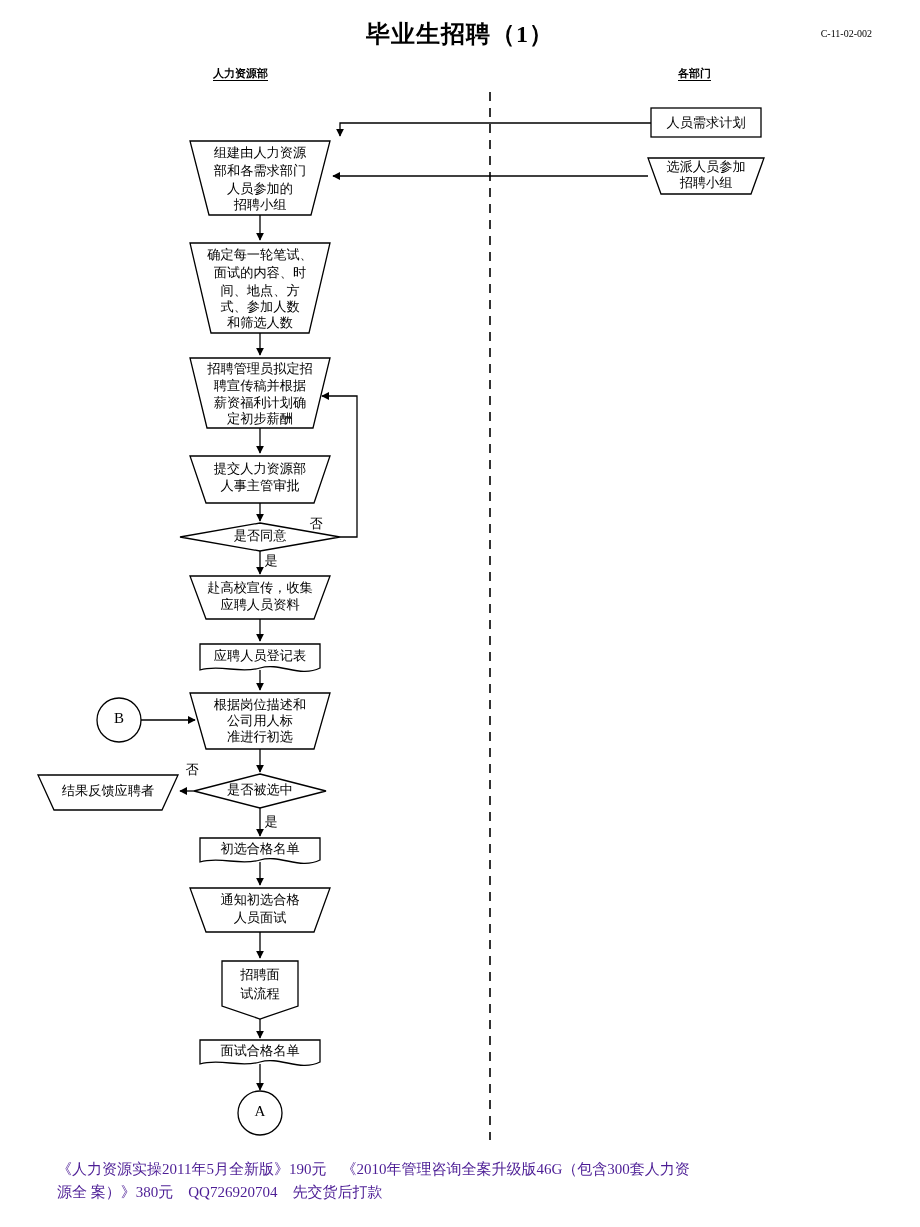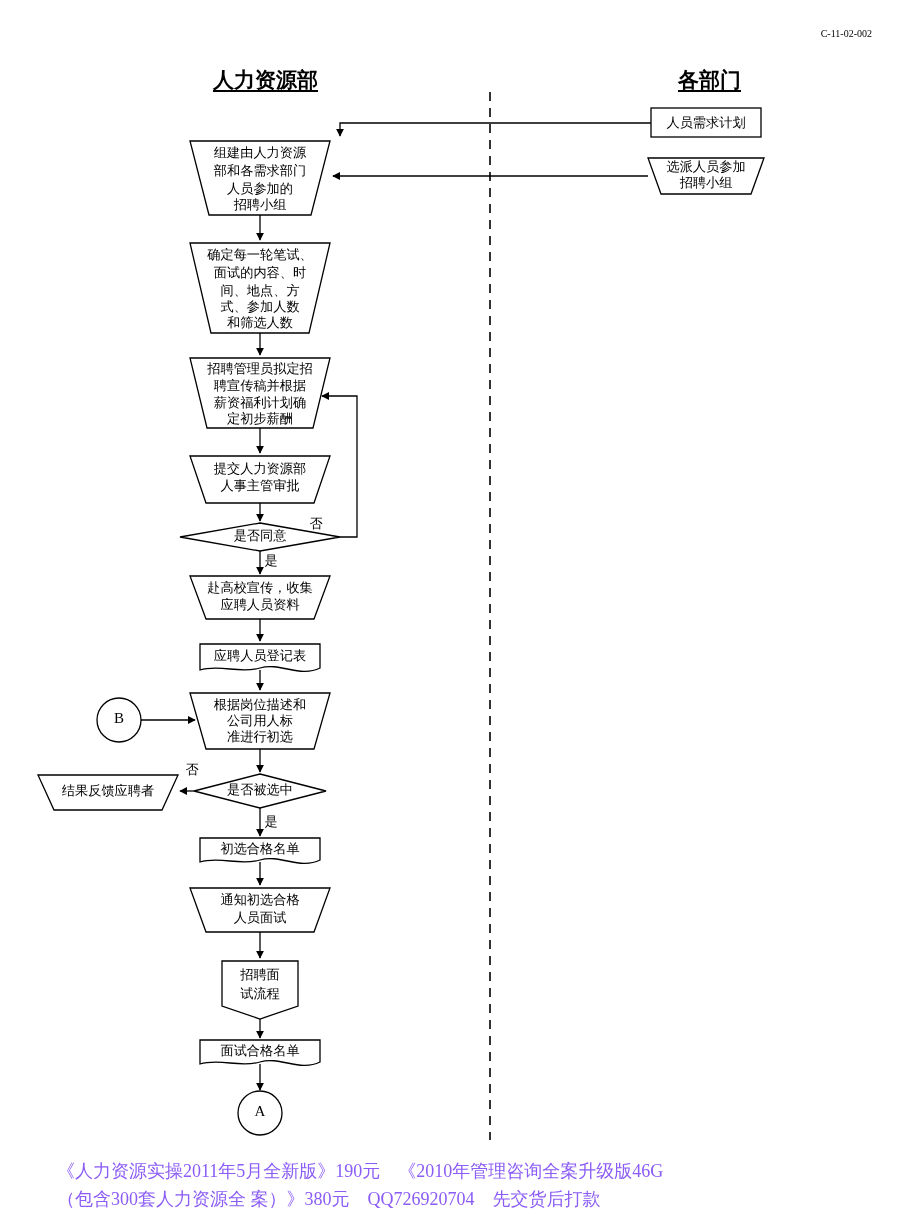--- a/index.html
+++ b/index.html
@@ -34,36 +34,36 @@
   .doc-code {
     position: absolute;
     right: 48px;
     top: 28px;
     font-size: 10px;
     font-family: "Liberation Serif", "DejaVu Serif", serif;
   }
   .col-head {
     position: absolute;
     top: 66px;
-    font-size: 21px;
+    font-size: 11px;
     font-weight: bold;
     text-decoration: underline;
     text-underline-offset: 3px;
     white-space: nowrap;
   }
   .col-head.left { left: 213px; }
   .col-head.right { left: 678px; text-decoration: underline; }
   .footer-note {
     position: absolute;
     left: 57px;
     top: 1158px;
     width: 640px;
-    font-size: 18px;
+    font-size: 15px;
     line-height: 1.55;
-    color: #8b5cf6;
+    color: #4c1d95;
     font-family: "Liberation Serif", "DejaVu Serif", serif;
   }
   svg.flow {
     position: absolute;
     left: 0;
     top: 0;
     width: 920px;
     height: 1227px;
   }
   svg.flow .shape {
@@ -102,20 +102,21 @@
     fill: #000000;
     text-anchor: middle;
     dominant-baseline: middle;
   }
 </style>
 </head>
 <body>
 
 <div id="page">
 
+  <div class="doc-title">毕业生招聘（1）</div>
   <div class="doc-code">C-11-02-002</div>
 
   <div class="col-head left">人力资源部</div>
   <div class="col-head right">各部门</div>
 
   <svg class="flow" viewBox="0 0 920 1227">
     <defs>
       <marker id="arrow" viewBox="0 0 10 10" refX="9" refY="5" markerWidth="6" markerHeight="6" orient="auto-start-reverse">
         <path d="M 0 0 L 10 5 L 0 10 z" fill="#000000"></path>
       </marker>

